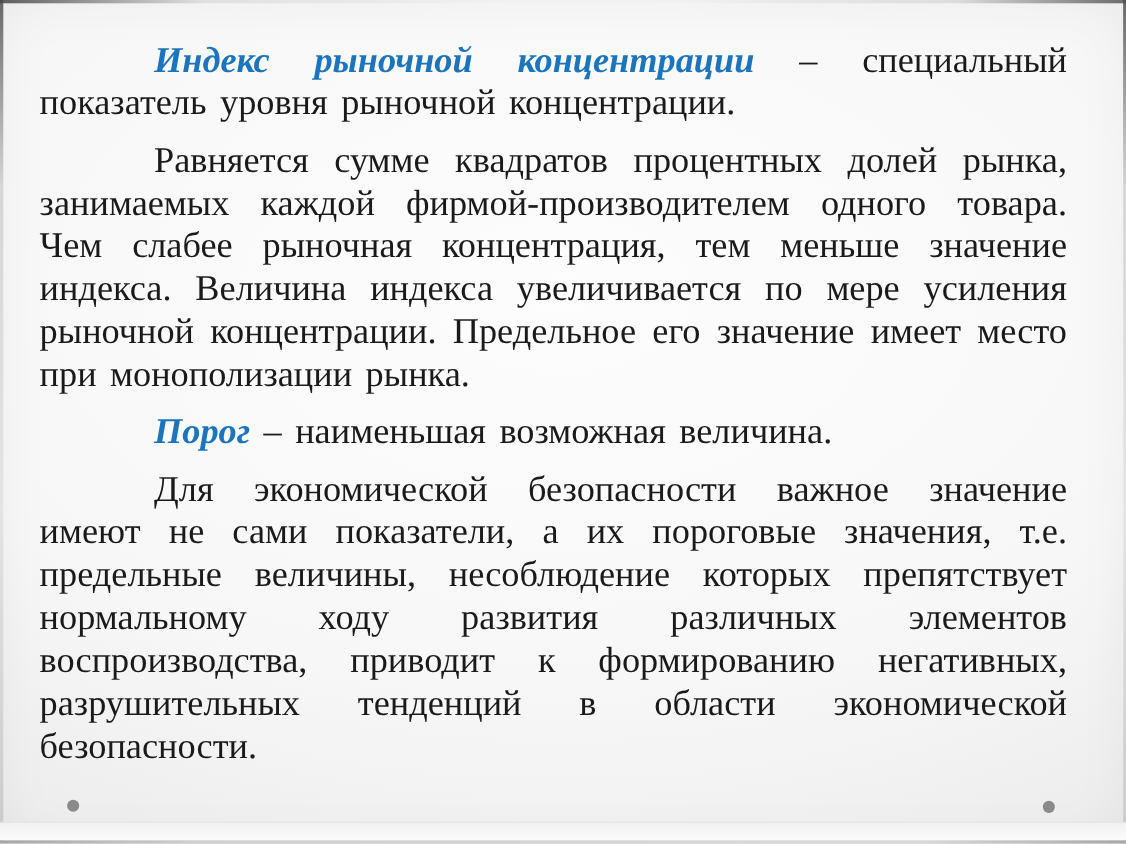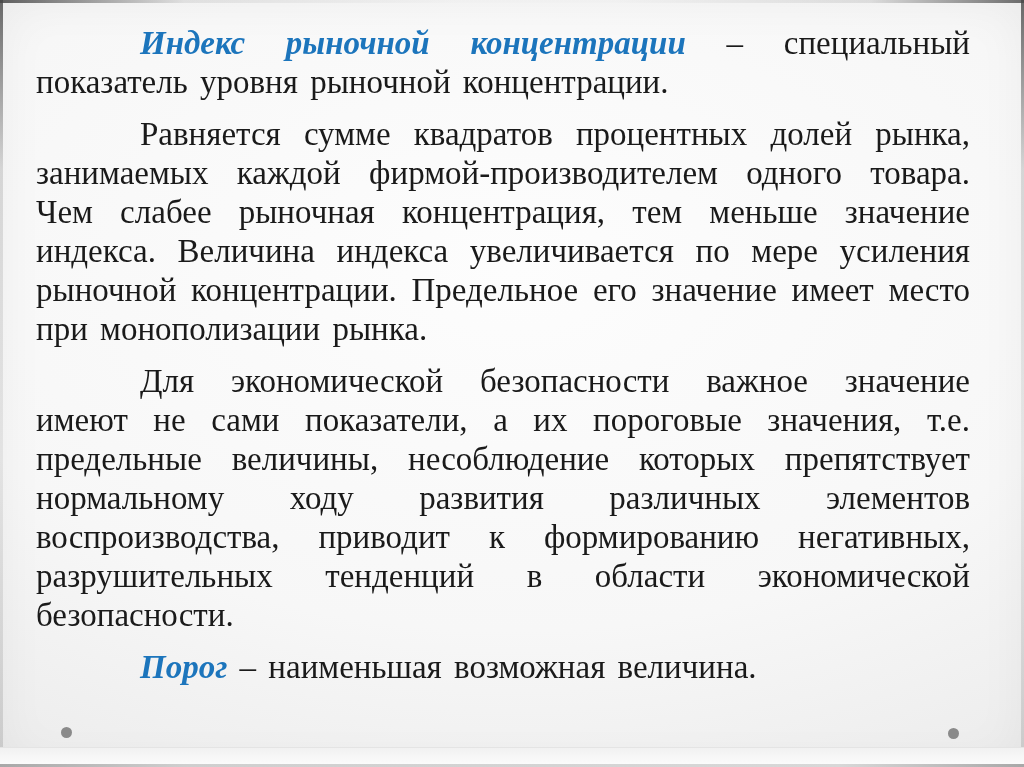--- a/index.html
+++ b/index.html
@@ -44,21 +44,21 @@
     background: linear-gradient(180deg, #f1f1f1, #fbfbfb);
     border-top: 1px solid #e4e4e4;
   }
   .bottom-edge {
     position: absolute; left: 0; right: 0; bottom: 0; height: 3px;
     background: linear-gradient(90deg, #a8a8a8, #cfcfcf 18%, #d8d8d8 82%, #a8a8a8 100%);
   }
 
   .content {
     position: absolute;
-    top: 24px;
+    top: 36px;
     left: 36px;
     width: 934px;
     text-align: justify;
     font-size: 33px;
     line-height: 39px;
     word-spacing: 4px;
     color: var(--color-text_black, #1a1a1a);
   }
 
   .para {
@@ -90,23 +90,23 @@
   <div class="edge-top"></div>
   <div class="edge-left"></div>
   <div class="edge-right"></div>
 
   <div class="content">
 
     <p class="para"><span class="term">Индекс рыночной концентрации</span><span> – специальный показатель уровня рыночной концентрации.</span></p>
 
     <p class="para"><span>Равняется сумме квадратов процентных долей рынка, занимаемых каждой фирмой-производителем одного товара. Чем слабее рыночная концентрация, тем меньше значение индекса. Величина индекса увеличивается по мере усиления рыночной концентрации. Предельное его значение имеет место при монополизации рынка.</span></p>
 
+    <p class="para"><span class="term">Порог</span><span> – наименьшая возможная величина.</span></p>
+
     <p class="para"><span>Для экономической безопасности важное значение имеют не сами показатели, а их пороговые значения, т.е. предельные величины, несоблюдение которых препятствует нормальному ходу развития различных элементов воспроизводства, приводит к формированию негативных, разрушительных тенденций в области экономической безопасности.</span></p>
-
-    <p class="para"><span class="term">Порог</span><span> – наименьшая возможная величина.</span></p>
 
   </div>
 
   <div class="dot dot-left"></div>
   <div class="dot dot-right"></div>
 
   <div class="bottom-strip"></div>
   <div class="bottom-edge"></div>
 
 </div>

